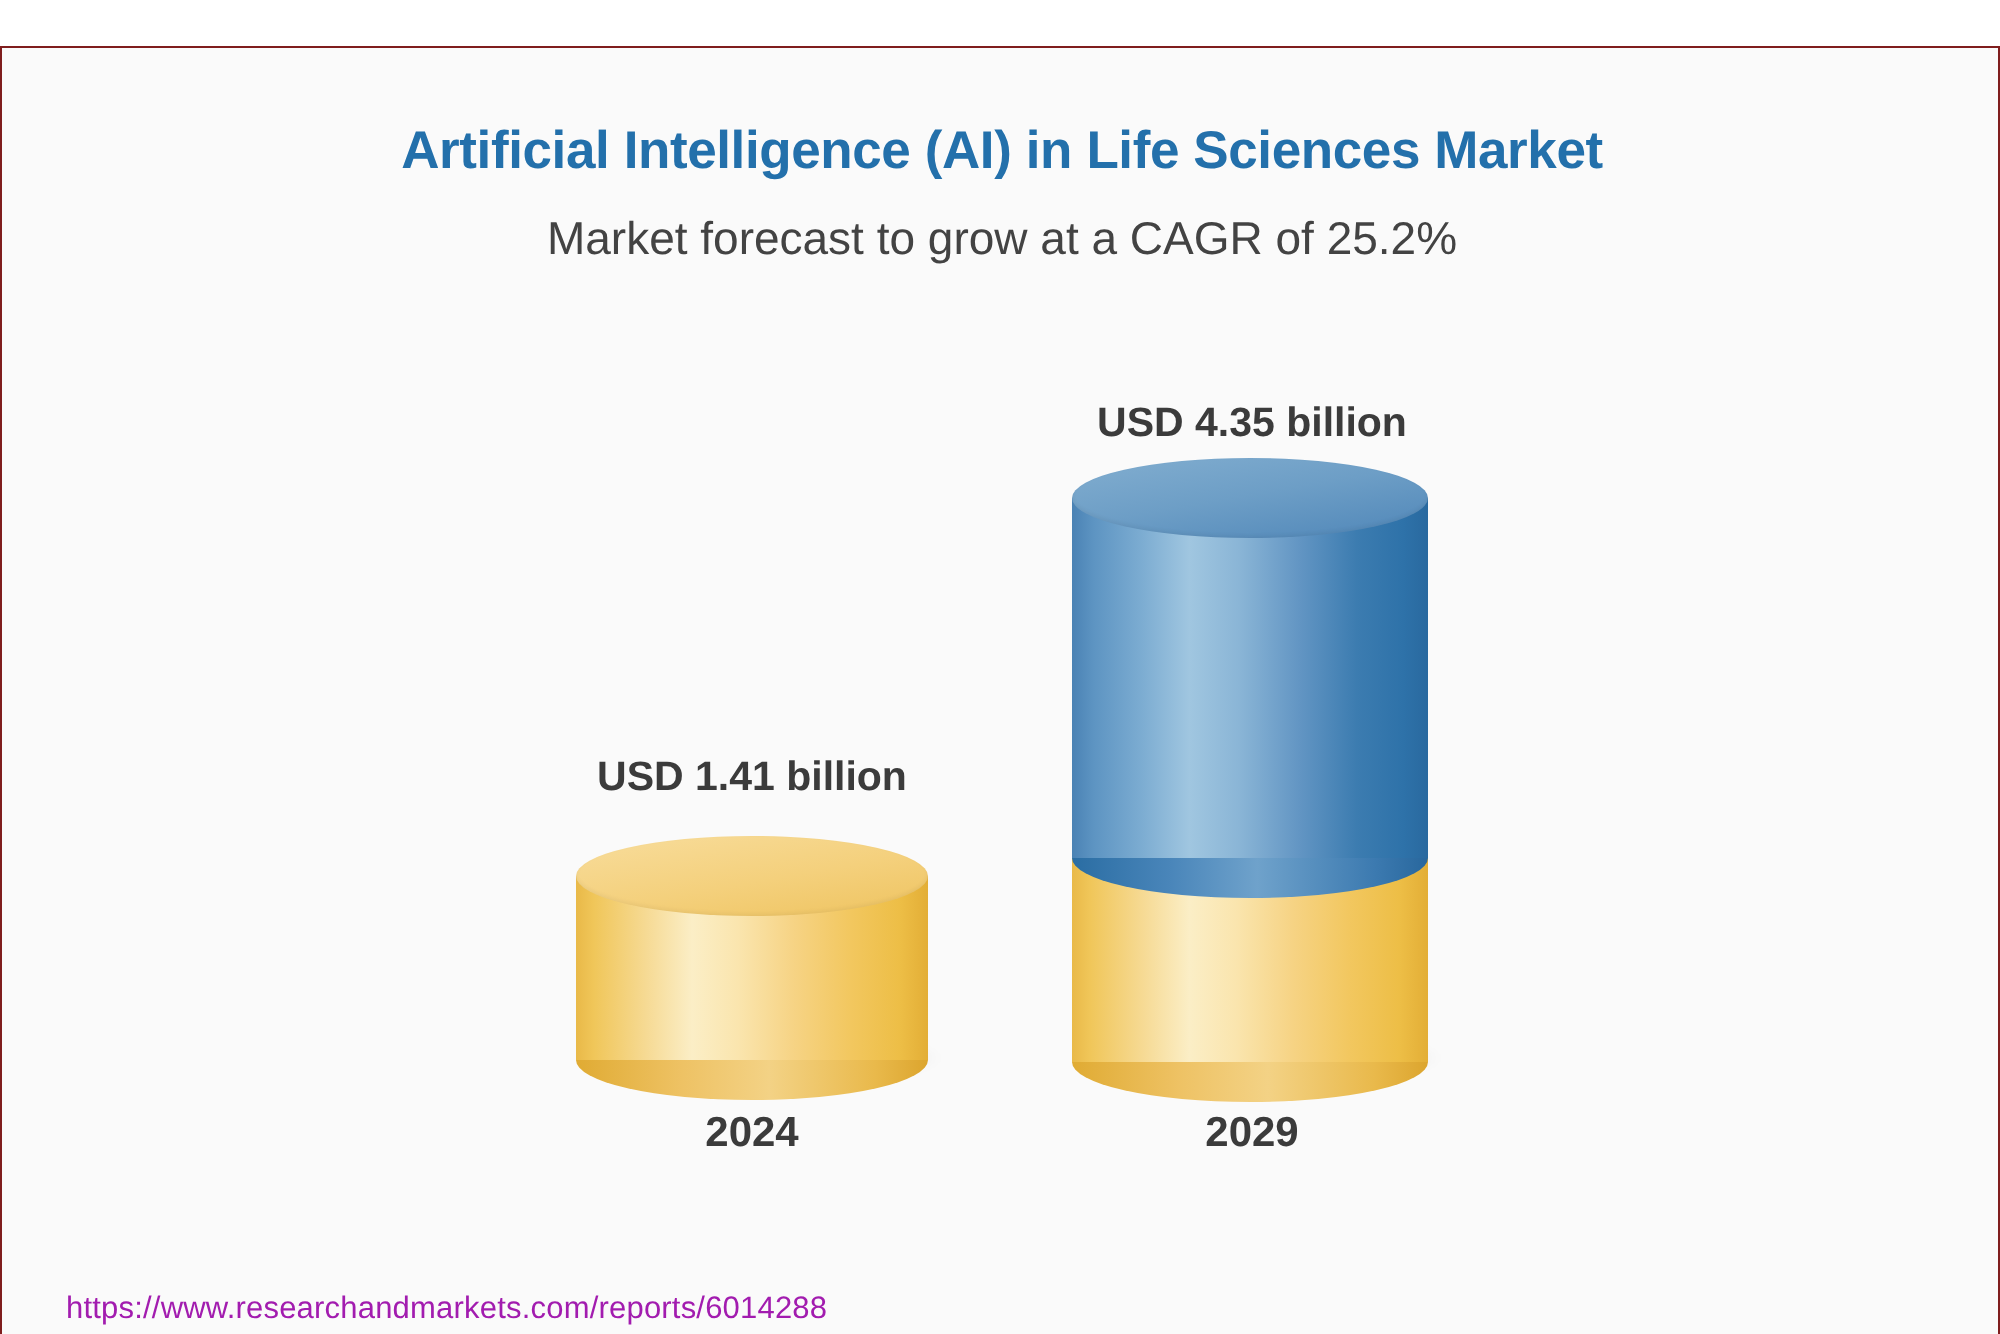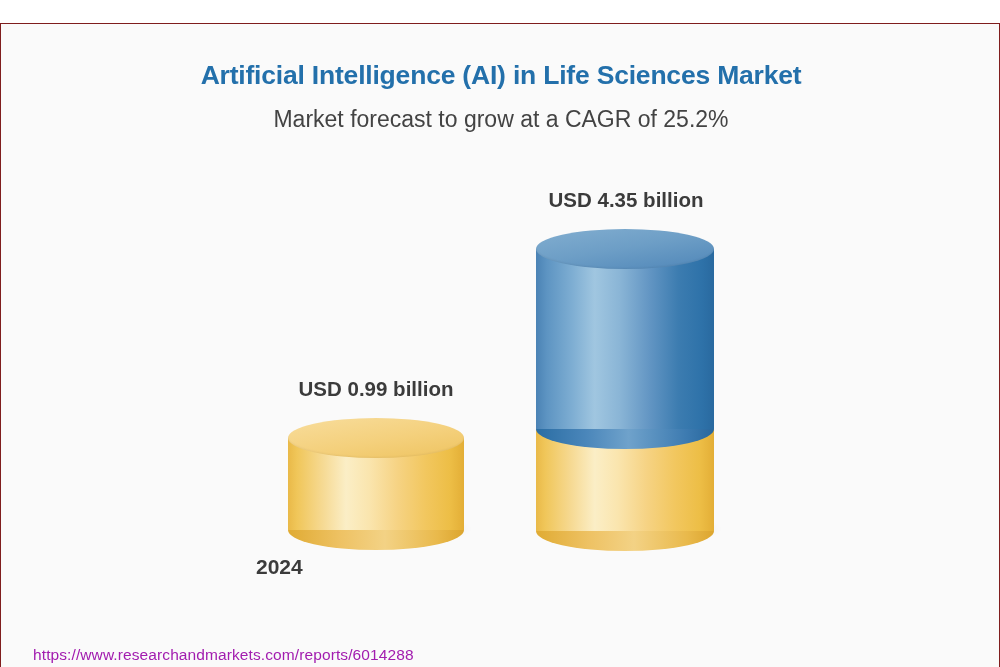--- a/index.html
+++ b/index.html
@@ -30,24 +30,24 @@
 
   
   .plot { position:absolute; left:0; top:0; width:1000px; height:667px; }
 
   .vlabel {
     position:absolute; text-align:center;
     font-size:20.5px; font-weight:bold; color:#3b3b3b;
     white-space:nowrap;
   }
   .vlabel-2024 { left:255px; top:353px; width:240px; }
-  .vlabel-2029 { left:505px; top:164px; width:240px;text-align:center; }
+  .vlabel-2029 { left:505px; top:176px; width:240px;text-align:center; }
 
   .xlabel {
-    position:absolute; 
+    position:absolute; text-align:center;
     font-size:21px; font-weight:bold; color:#3b3b3b;
   }
   .xlabel-2024 { left:255px; top:531px; width:240px; }
   .xlabel-2029 { left:505px; top:531px; width:240px; }
 
   
   .cyl { position:absolute; }
 
   .cyl .shadow {
     position:absolute; left:6px; bottom:-6px;
@@ -108,21 +108,21 @@
 
 <div class="frame">
 
   <div class="header">
     <div class="title">Artificial Intelligence (AI) in Life Sciences Market</div>
     <div class="subtitle">Market forecast to grow at a CAGR of 25.2%</div>
   </div>
 
   <div class="plot">
 
-    <div class="vlabel vlabel-2024">USD 0.99 billion</div>
+    <div class="vlabel vlabel-2024">USD 1.41 billion</div>
     <div class="vlabel vlabel-2029">USD 4.35 billion</div>
 
     <div class="cyl" style="left:287px; top:394px; width:176px; height:118px;">
       <div class="shadow"></div>
       <div class="seg" style="top:20px; height:92px;">
         <div class="body fill-yellow"></div>
         <div class="cap capb-yellow" style="bottom:-20px; height:40px;"></div>
         <div class="body fill-yellow" style="height:92px;"></div>
         <div class="cap cap-yellow" style="top:-20px; height:40px; box-shadow:inset 0 -1px 2px rgba(0,0,0,0.05);"></div>
       </div>
@@ -139,18 +139,19 @@
 
       <div class="seg" style="top:20px; height:180px;">
         <div class="body fill-blue"></div>
         <div class="cap capb-blue" style="bottom:-20px; height:40px;"></div>
         <div class="body fill-blue" style="height:180px;"></div>
         <div class="cap cap-blue" style="top:-20px; height:40px; box-shadow:inset 0 -1px 2px rgba(0,0,0,0.06);"></div>
       </div>
     </div>
 
     <div class="xlabel xlabel-2024">2024</div>
+    <div class="xlabel xlabel-2029">2029</div>
   </div>
 
   <div class="footer-url">https://www.researchandmarkets.com/reports/6014288</div>
 
 
 </div>
 
 </body></html>

